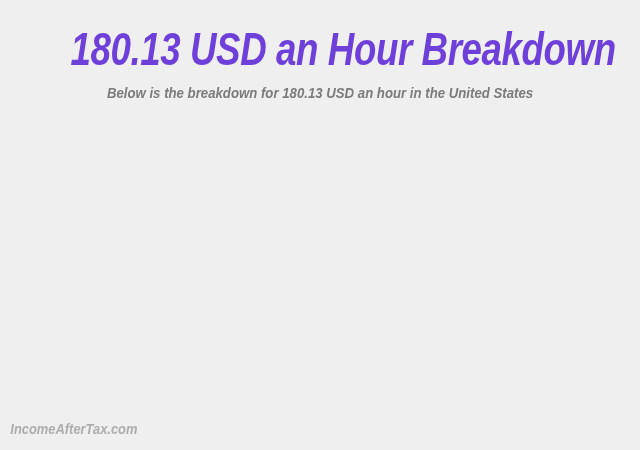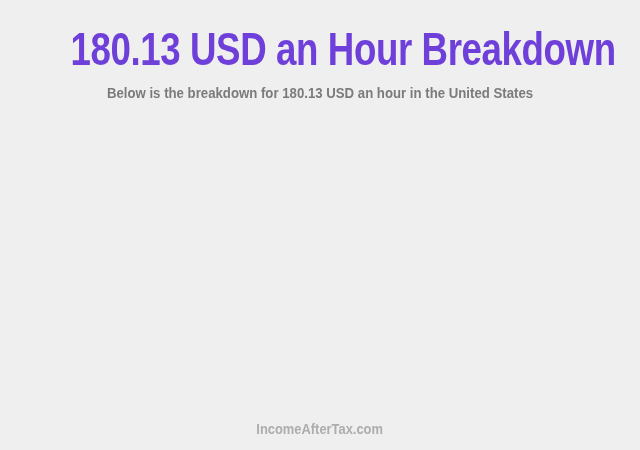--- a/index.html
+++ b/index.html
@@ -13,20 +13,21 @@
     font-family: "Liberation Sans", sans-serif;
     overflow: hidden;
   }
 
   .page {
     position: relative;
     width: 640px;
     height: 400px;
     background: #efefef;
     box-sizing: border-box;
+    font-style: italic;
   }
 
   
   .header {
     position: absolute;
     top: 0;
     left: 0;
     width: 640px;
     text-align: center;
   }
@@ -74,21 +75,21 @@
     height: 290px;
     background: transparent;
   }
 
   
   .footer {
     position: absolute;
     top: 420px;
     left: 0;
     width: 640px;
-    text-align: center;
+    text-align: left;
   }
 
   .watermark {
     display: inline-block;
     color: #adadad;
     font-family: "Liberation Sans", sans-serif;
     font-weight: bold;
     font-size: 15px;
     line-height: 18px;
     white-space: nowrap;

